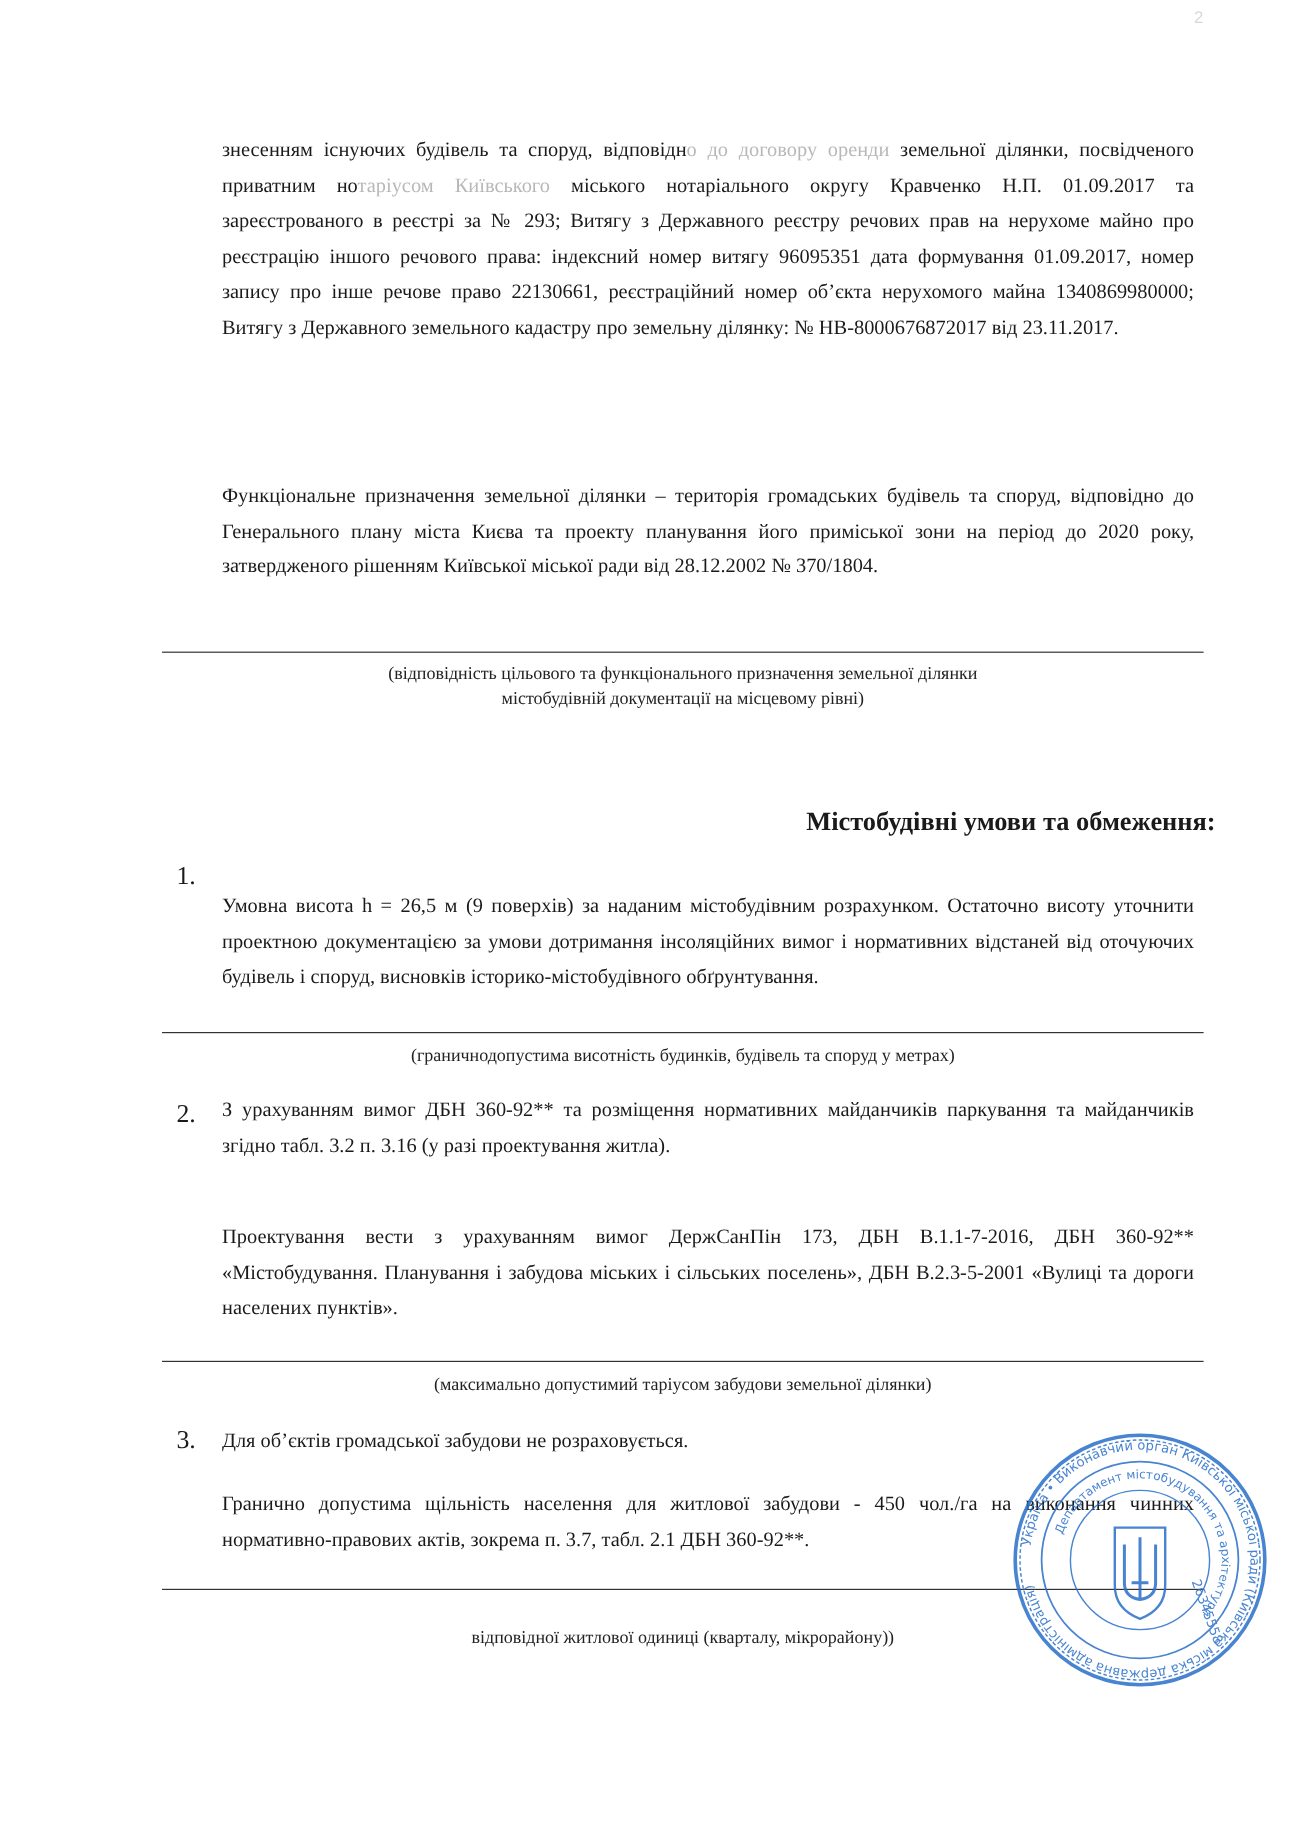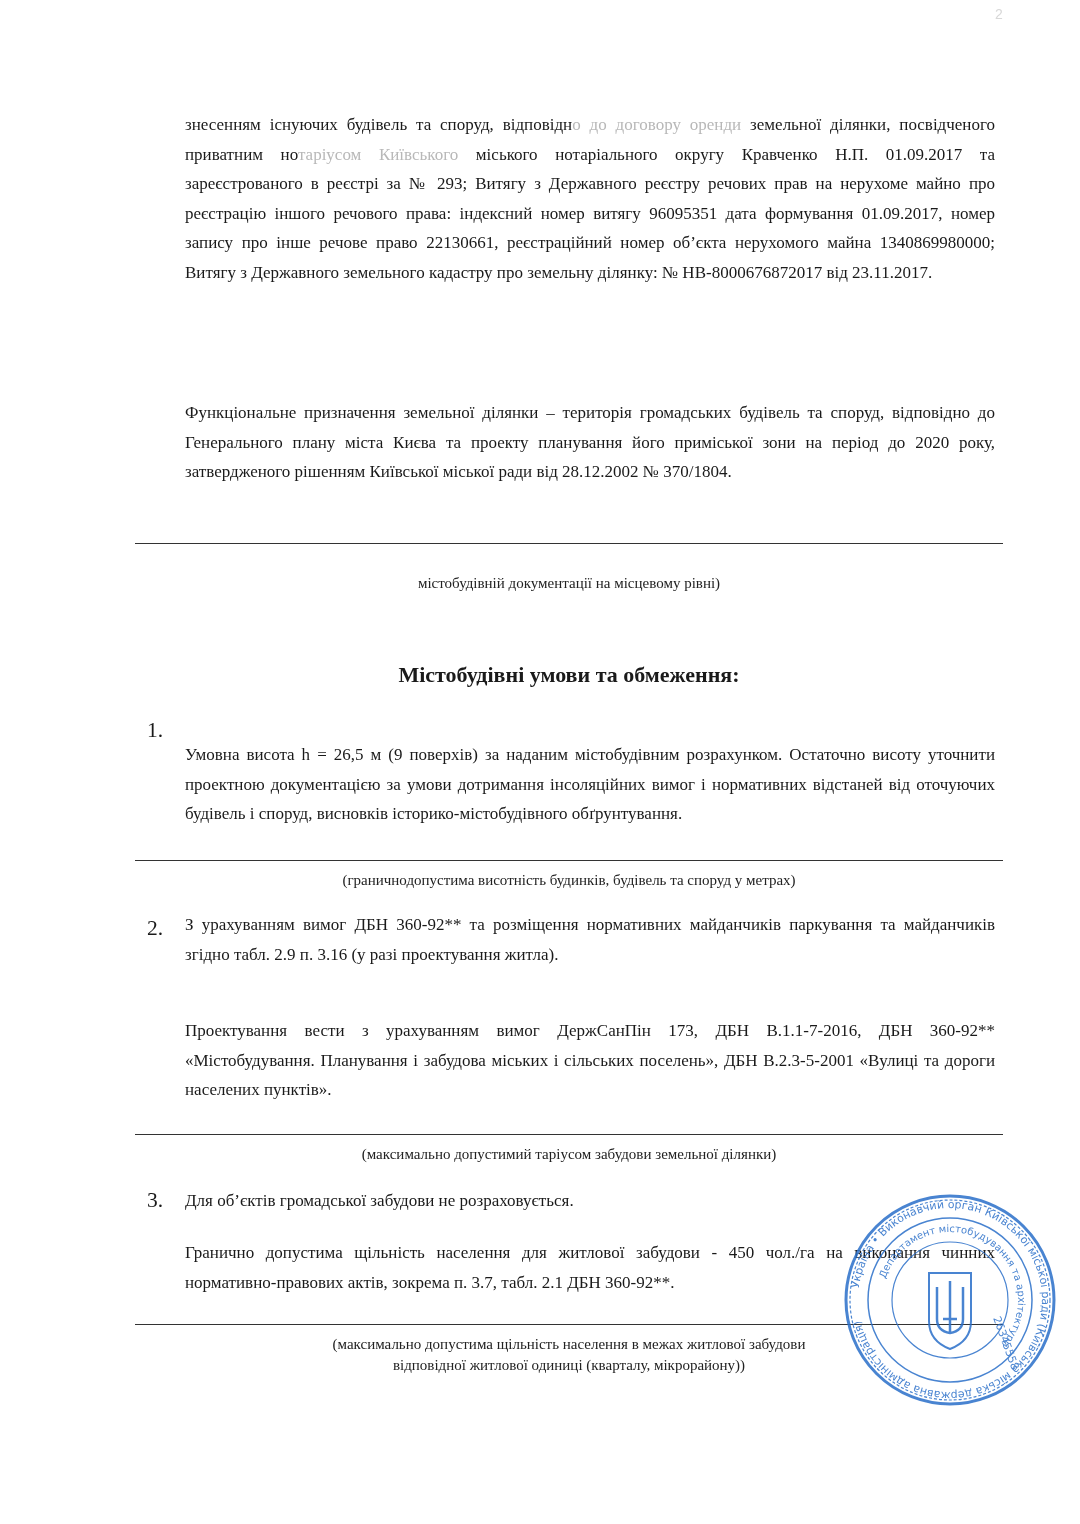--- a/index.html
+++ b/index.html
@@ -20,64 +20,64 @@
   .faded { color: #b8b8b8; }
   .rule {
     position: absolute; left: 135px; width: 868px; height: 0;
     border-top: 1.5px solid #333;
   }
   .caption {
     position: absolute; left: 135px; width: 868px; text-align: center;
     font-size: 15px; line-height: 21px; color: #222; margin: 0;
   }
   .heading {
-    position: absolute; left: 135px; width: 868px; text-align: center;
-    font-size: 22px; font-weight: bold; top: 662px; margin: 0;
+    position: absolute; left: 135px; width: 868px; text-align: right;
+    font-size: 22px; font-weight: bold; top: 662px; margin: 10px;
   }
   .num {
     position: absolute; left: 147px; font-size: 21.5px; line-height: 29.5px;
   }
   .stamp {
     position: absolute; left: 843px; top: 1193px; width: 214px; height: 214px;
     opacity: 0.85;
   }
 </style>
 </head>
 <body>
 
 <div class="page-num">2</div>
 
 <p class="para" style="top:110px;"><span>знесенням існуючих будівель та споруд, відповідн</span><span class="faded">о до договору оренди</span> <span>земельної ділянки, посвідченого приватним но</span><span class="faded">таріусом Київського</span> <span>міського нотаріального округу Кравченко Н.П. 01.09.2017 та зареєстрованого в реєстрі за № 293; Витягу з Державного реєстру речових прав на нерухоме майно про реєстрацію іншого речового права: індексний номер витягу 96095351 дата формування 01.09.2017, номер запису про інше речове право 22130661, реєстраційний номер об’єкта нерухомого майна 1340869980000; Витягу з Державного земельного кадастру про земельну ділянку: № НВ-8000676872017 від 23.11.2017.</span></p>
 
 <p class="para" style="top:398px;">Функціональне призначення земельної ділянки – територія громадських будівель та споруд, відповідно до Генерального плану міста Києва та проекту планування його приміської зони на період до 2020 року, затвердженого рішенням Київської міської ради від 28.12.2002 № 370/1804.</p>
 <div class="rule" style="top:543px;"></div>
 <p class="caption" style="top:552px;">
-  <br>
+  <span>(відповідність цільового та функціонального призначення земельної ділянки</span><br>
   <span>містобудівній документації на місцевому рівні)</span>
 </p>
 
 <h2 class="heading">Містобудівні умови та обмеження:</h2>
 
 <span class="num" style="top:716px;">1.</span>
 <p class="para" style="top:740px;">Умовна висота h = 26,5 м (9 поверхів) за наданим містобудівним розрахунком. Остаточно висоту уточнити проектною документацією за умови дотримання інсоляційних вимог і нормативних відстаней від оточуючих будівель і споруд, висновків історико-містобудівного обґрунтування.</p>
 <div class="rule" style="top:860px;"></div>
 <p class="caption" style="top:870px;">(граничнодопустима висотність будинків, будівель та споруд у метрах)</p>
 
 <span class="num" style="top:914px;">2.</span>
-<p class="para" style="top:910px;">З урахуванням вимог ДБН 360-92** та розміщення нормативних майданчиків паркування та майданчиків згідно табл. 2.9 п. 3.16 (у разі проектування житла).</p>
+<p class="para" style="top:910px;">З урахуванням вимог ДБН 360-92** та розміщення нормативних майданчиків паркування та майданчиків згідно табл. 3.2 п. 3.16 (у разі проектування житла).</p>
 <p class="para" style="top:1016px;">Проектування вести з урахуванням вимог ДержСанПін 173, ДБН В.1.1-7-2016, ДБН 360-92** «Містобудування. Планування і забудова міських і сільських поселень», ДБН В.2.3-5-2001 «Вулиці та дороги населених пунктів».</p>
 <div class="rule" style="top:1134px;"></div>
 <p class="caption" style="top:1144px;">(максимально допустимий таріусом забудови земельної ділянки)</p>
 
 <span class="num" style="top:1186px;">3.</span>
 <p class="para" style="top:1186px;">Для об’єктів громадської забудови не розраховується.</p>
 <p class="para" style="top:1238px;font-family:Liberation Serif, serif;">Гранично допустима щільність населення для житлової забудови - 450 чол./га на виконання чинних нормативно-правових актів, зокрема п. 3.7, табл. 2.1 ДБН 360-92**.</p>
 <div class="rule" style="top:1324px;"></div>
 <p class="caption" style="top:1334px;">
-  <span>(максимально допустима щільність населення в межах житлової забудови</span><br>
+  <br>
   <span>відповідної житлової одиниці (кварталу, мікрорайону))</span>
 </p>
 
 <svg class="stamp" viewBox="0 0 214 214">
   <defs>
     <path id="outerArc" d="M107,107 m-92,0 a92,92 0 1,1 184,0 a92,92 0 1,1 -184,0"></path>
     <path id="innerArc" d="M107,107 m-68,0 a68,68 0 1,1 136,0 a68,68 0 1,1 -136,0"></path>
   </defs>
   <circle cx="107" cy="107" r="104" fill="none" stroke="#2a6fc9" stroke-width="3"></circle>
   <circle cx="107" cy="107" r="100" fill="none" stroke="#2a6fc9" stroke-width="1.2" stroke-dasharray="3 2"></circle>

